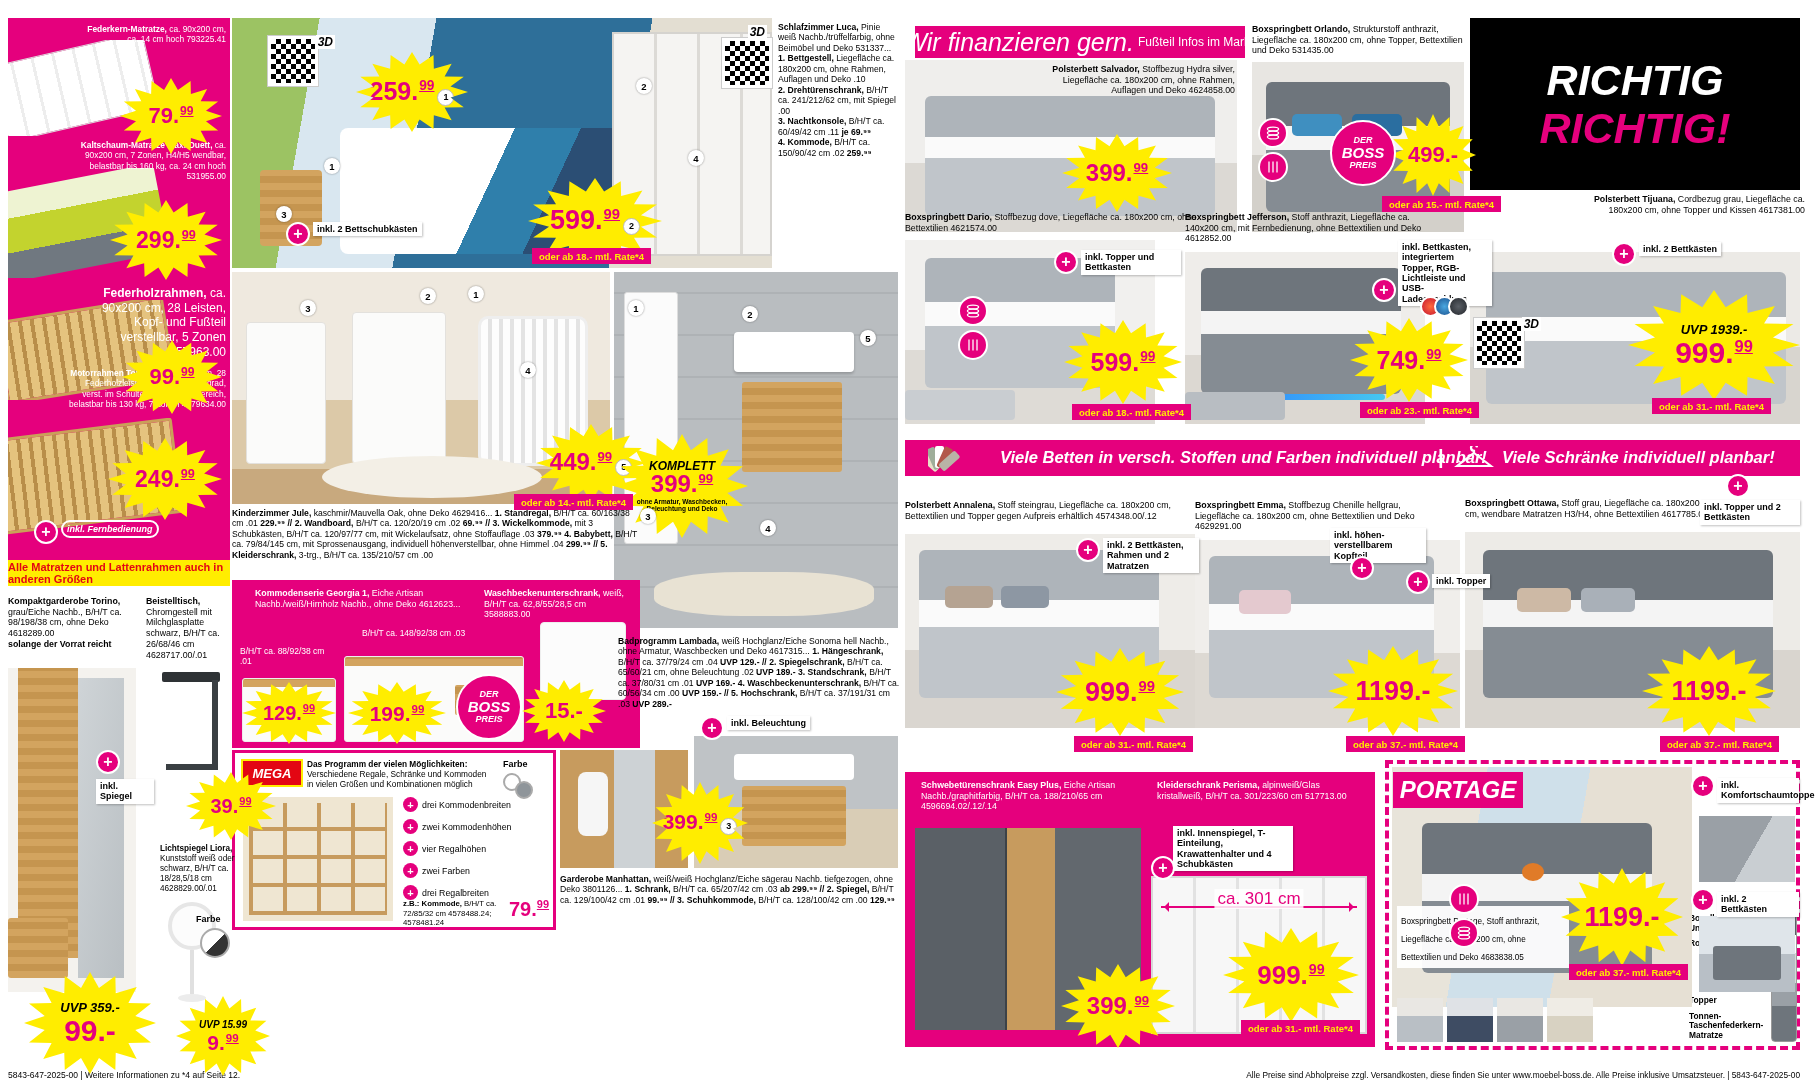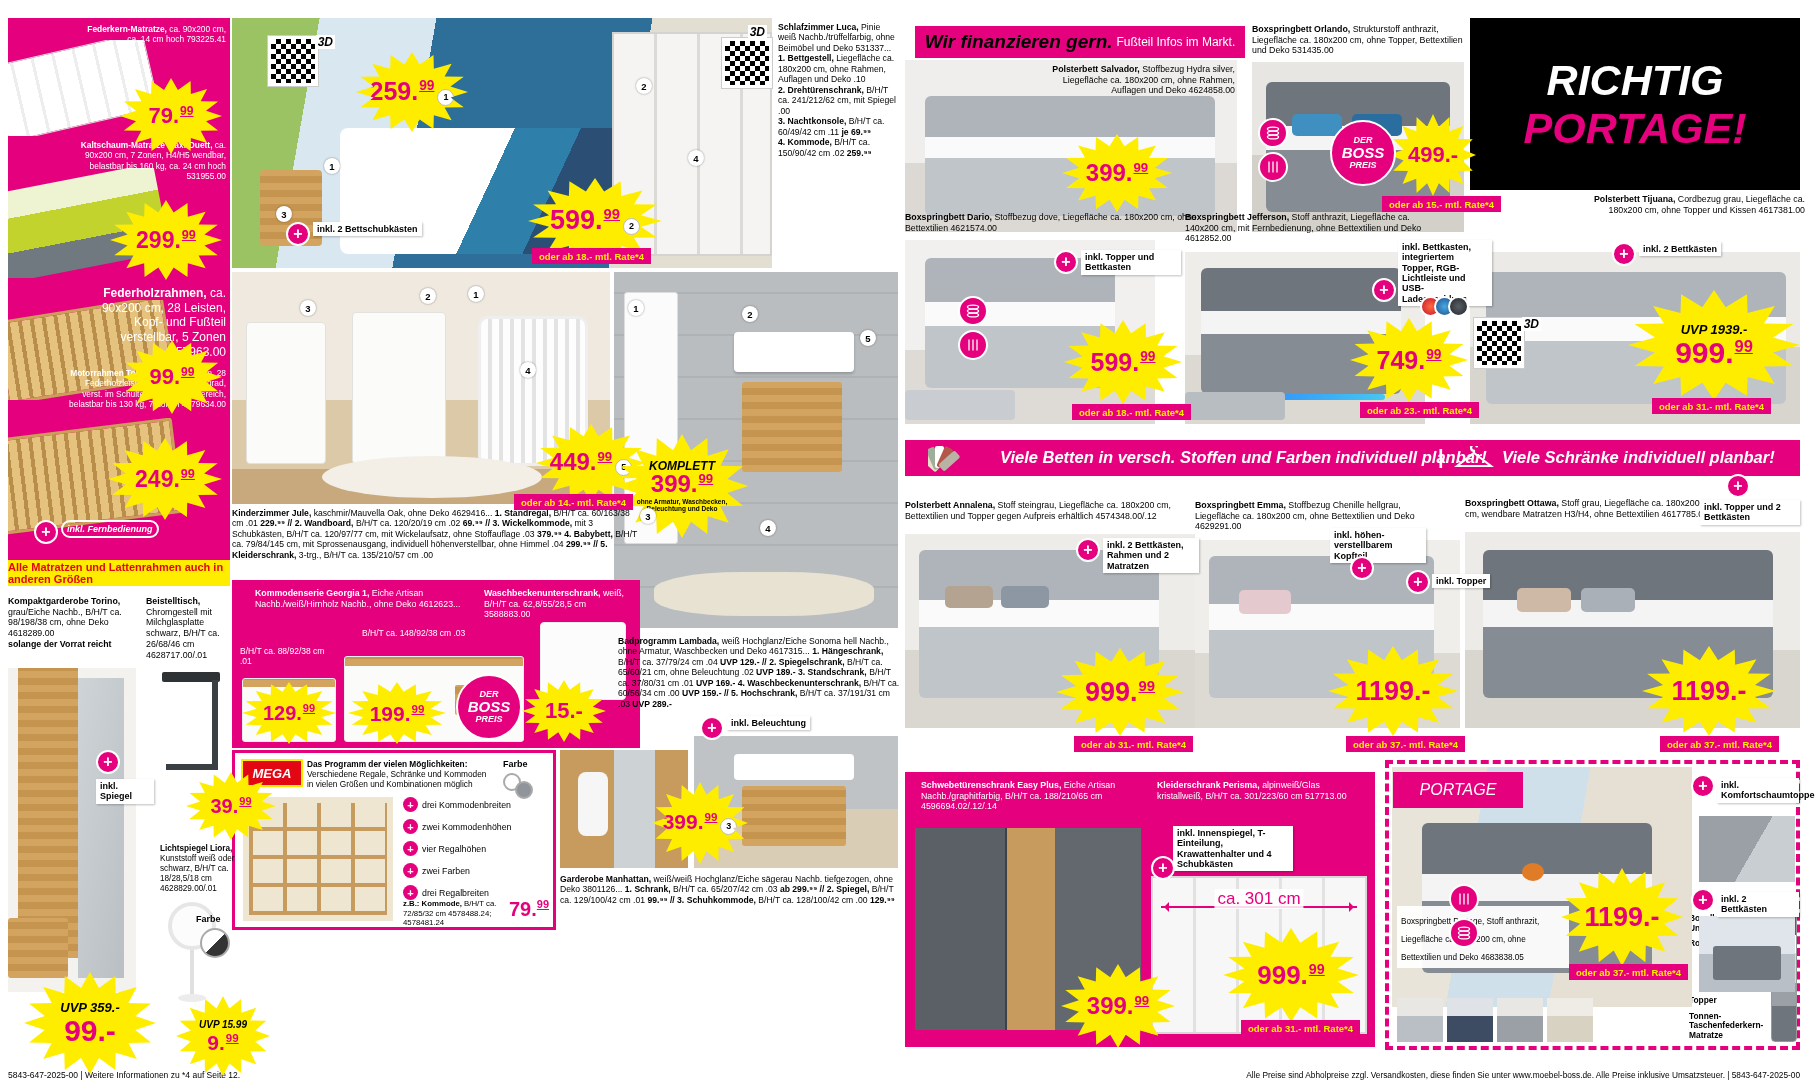--- a/index.html
+++ b/index.html
@@ -309,21 +309,21 @@
     <i style="left:40px;top:18px;width:120px;height:26px;background:#fff;border-radius:4px"></i>
     <i class="woodA" style="left:48px;top:50px;width:104px;height:60px;border-radius:3px"></i>
     </div>
   <div class="burst" style="left:652px;top:782px;width:96px;height:82px;font-size:21px">
     <span class="bp"><span>399.</span><sup>99</sup><span class="mk">3</span></span>
     </div>
   <div class="tx" style="left:560px;top:874px;width:340px;font-size:8.6px">
     <span class="b">Garderobe Manhattan,</span><span> weiß/weiß Hochglanz/Eiche sägerau Nachb. tiefgezogen, ohne Deko 3801126... </span><span class="b">1. Schrank,</span><span> B/H/T ca. 65/207/42 cm .03 </span><span class="b">ab 299.⁹⁹ // </span><span class="b">2. Spiegel,</span><span> B/H/T ca. 129/100/42 cm .01 </span><span class="b">99.⁹⁹ // </span><span class="b">3. Schuhkommode,</span><span> B/H/T ca. 128/100/42 cm .00 </span><span class="b">129.⁹⁹</span></div>
 
   <div class="abs pinkbg" style="left:915px;top:26px;width:330px;height:32px;display:flex;align-items:center;justify-content:center;gap:4px;z-index:5">
-    <span style="color:#000000;font-weight:700;font-style:italic;font-size:19px;white-space:nowrap">Wir finanzieren gern.</span>
+    <span style="color:#ffffff;font-weight:400;font-style:italic;font-size:25px;white-space:nowrap">Wir finanzieren gern.</span>
     <span style="color:#fff;font-size:12px;white-space:nowrap"> Fußteil Infos im Markt.</span>
     </div>
   <div class="photo" style="left:905px;top:60px;width:332px;height:172px;background:linear-gradient(180deg,#efeeec 0 60%,#dcd9d4 60%)">
     <i class="bedB" style="left:20px;top:36px;width:290px;height:120px"></i>
     </div>
   <div class="tx tar" style="left:1035px;top:64px;width:200px">
     <span class="b">Polsterbett Salvador,</span><span> Stoffbezug Hydra silver, Liegefläche ca. 180x200 cm, ohne Rahmen, Auflagen und Deko 4624858.00</span></div>
   <div class="burst" style="left:1062px;top:134px;width:110px;height:78px;font-size:24px">
     <span class="bp"><span>399.</span><sup>99</sup></span>
     </div>
@@ -352,21 +352,21 @@
       <span class="bb">BOSS</span>
       <span>PREIS</span>
     </div>
   <div class="burst" style="left:1390px;top:114px;width:86px;height:82px;font-size:22px">
     <span class="bp">499.-</span>
     </div>
   <div class="rate" style="left:1382px;top:196px">oder ab 15.- mtl. Rate*4</div>
 
   <div class="abs" style="left:1470px;top:18px;width:330px;height:172px;background:#000;display:flex;flex-direction:column;align-items:center;justify-content:center;z-index:4">
     <span style="color:#fff;font-weight:800;font-style:italic;font-size:43px;line-height:1.12">RICHTIG</span>
-    <span style="color:#e5007d;font-weight:800;font-style:italic;font-size:43px;line-height:1.12">PORTAGE!</span>
+    <span style="color:#e5007d;font-weight:800;font-style:italic;font-size:43px;line-height:1.12">RICHTIG!</span>
     </div>
 
   <div class="tx tar" style="left:1560px;top:194px;width:245px">
     <span class="b">Polsterbett Tijuana,</span><span> Cordbezug grau, Liegefläche ca. 180x200 cm, ohne Topper und Kissen 4617381.00</span></div>
   <div class="incl" style="left:1612px;top:242px">
     <span class="plusc">+</span>
     <span class="lbl">inkl. 2 Bettkästen</span>
     </div>
   <div class="photo" style="left:1470px;top:252px;width:330px;height:172px;background:linear-gradient(180deg,#eceae6 0 55%,#d8d5cf 55%)">
     <i class="bedB" style="left:16px;top:20px;width:300px;height:132px"></i>
@@ -521,21 +521,21 @@
       </div>
     <div class="rate" style="left:336px;top:248px">oder ab 31.- mtl. Rate*4</div>
   </div>
 
   <div class="abs" style="left:1385px;top:760px;width:415px;height:290px;background:#fff;border:4px dashed #e5007d;box-sizing:border-box;z-index:2">
     <div class="photo" style="left:3px;top:3px;width:300px;height:240px;background:linear-gradient(100deg,#e8e4da 0 28%,#cfe0ea 28% 58%,#e6e0d4 58%)">
       <i class="bedA" style="left:30px;top:56px;width:230px;height:150px"></i>
       <i style="left:130px;top:96px;width:22px;height:18px;background:#e07b28;border-radius:50%"></i>
       </div>
     <div class="abs pinkbg" style="left:4px;top:8px;width:130px;height:36px;display:flex;align-items:center;justify-content:center;z-index:6">
-      <span style="color:#fff;font-weight:400;font-style:italic;font-size:16px">PORTAGE</span>
+      <span style="color:#fff;font-weight:700;font-style:italic;font-size:24px">PORTAGE</span>
       </div>
     <div class="abs" style="left:60px;top:120px;width:26px;height:26px;border-radius:50%;background:#e5007d;border:2px solid #fff;z-index:7;display:flex;align-items:center;justify-content:center">
       <svg width="16" height="16" viewBox="0 0 20 20">
           <path d="M5 3v14M10 3v14M15 3v14" stroke="#fff" stroke-width="1.6" fill="none"></path>
         </svg>
       </div>
     <div class="abs" style="left:60px;top:154px;width:26px;height:26px;border-radius:50%;background:#e5007d;border:2px solid #fff;z-index:7;display:flex;align-items:center;justify-content:center">
       <svg width="16" height="16" viewBox="0 0 20 20">
           <ellipse cx="10" cy="5" rx="7" ry="2.4" fill="none" stroke="#fff" stroke-width="1.6"></ellipse>
           <ellipse cx="10" cy="10" rx="7" ry="2.4" fill="none" stroke="#fff" stroke-width="1.6"></ellipse>

